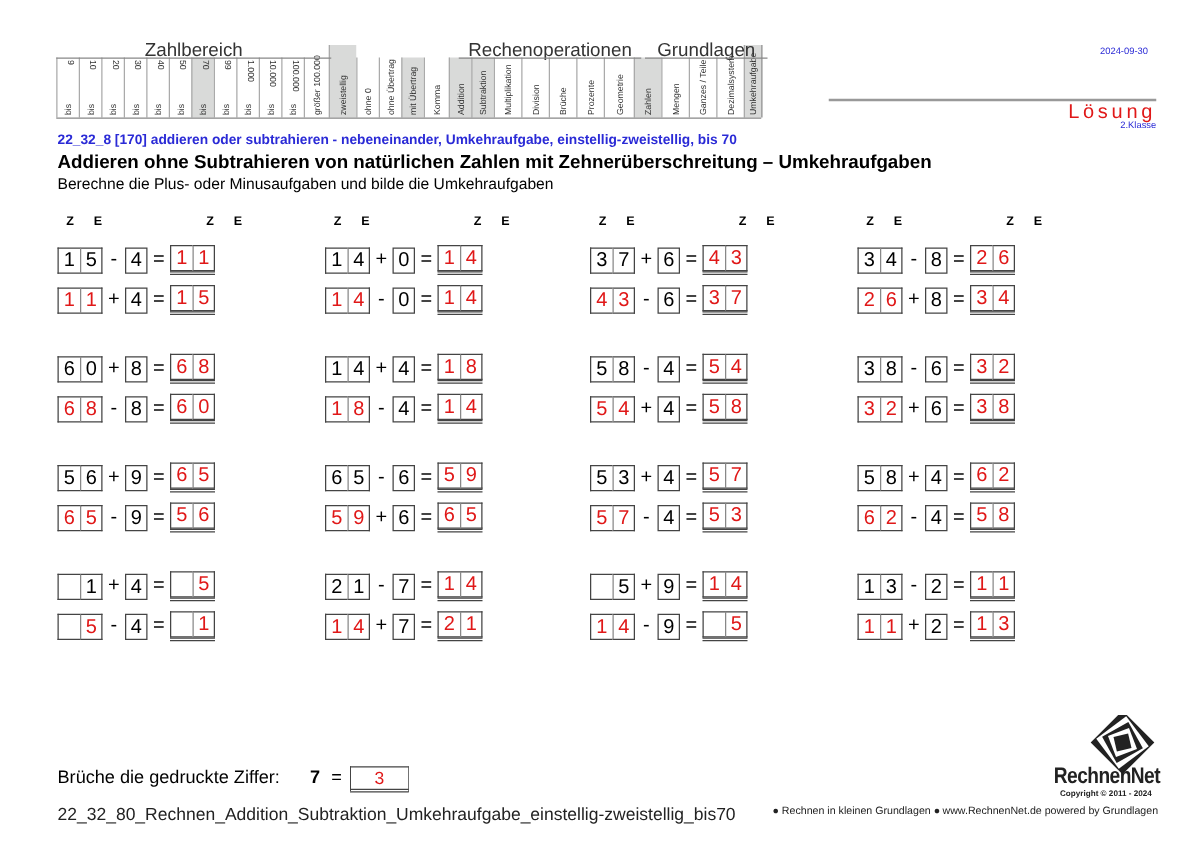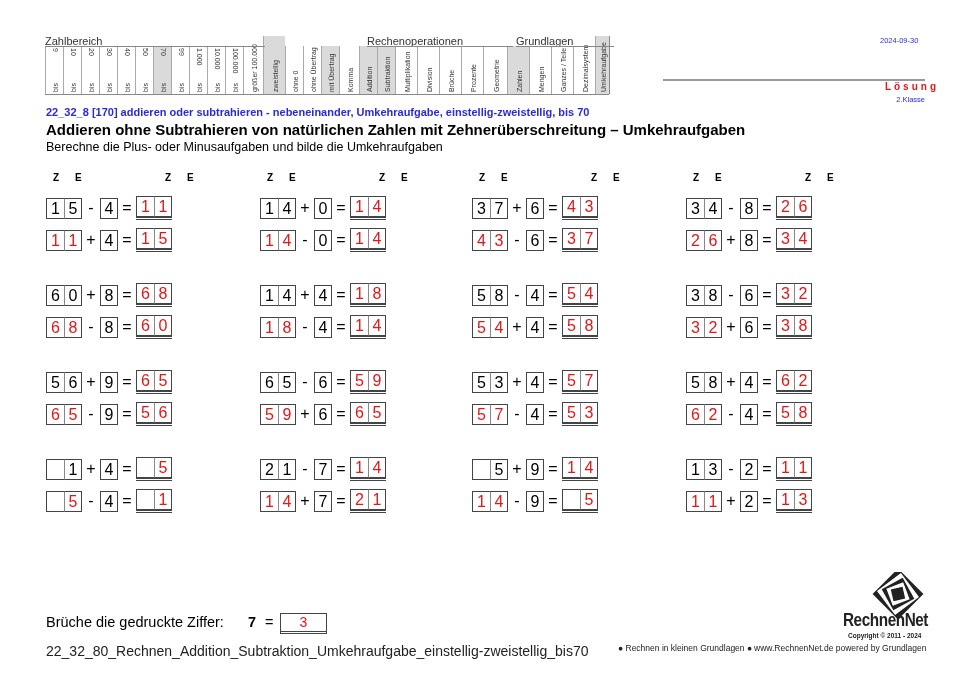--- a/index.html
+++ b/index.html
@@ -5,28 +5,28 @@
   html, body { margin:0; padding:0; background:#fff; }
   body { width:963px; height:681px; position:relative; overflow:hidden; font-family:"Liberation Sans", sans-serif; color:#000; }
   .abs { position:absolute; }
 
   
   #hdr { position:absolute; left:45px; top:36px; height:58px; }
   .hcol { position:absolute; top:10px; height:48px; border-left:1px solid #aaa; box-sizing:border-box; }
   .hcol.hl { background:#d9dad9; }
   .hcol .vt { position:absolute; left:50%; bottom:2px; transform-origin:left bottom; transform:translateX(4px) rotate(-90deg); white-space:nowrap; font-size:7px; color:#333; }
   .hcol .vtop { position:absolute; left:50%; top:2px; transform-origin:left top; transform:translate(-4px, 0) rotate(90deg) translate(0,-8px); white-space:nowrap; font-size:7px; color:#333; }
-  .grp { position:absolute; top:0; height:10px; font-size:11px; color:#333; line-height:10px; }
+  .grp { position:absolute; top:0; height:10px; font-size:15px; color:#333; text-align:center; line-height:10px; }
   .grpline { position:absolute; border-top:1px solid #888; }
   .vline { position:absolute; border-left:1px solid #888; }
   .bottomline { position:absolute; border-top:1px solid #888; }
 
   #date { left:880px; top:36px; font-size:7.5px; color:#2a2ad6; }
   #hrule { left:663px; top:79px; width:262px; border-top:2px solid #999; }
-  #loesung { right:24px; top:81px; font-size:10px; color:#e01818; letter-spacing:3px;font-weight:bold; }
+  #loesung { right:38px; top:81px; font-size:16px; color:#e01818; letter-spacing:3px; }
   #klasse { right:38px; top:95px; font-size:7.5px; color:#2a2ad6; }
 
   #code { left:46px; top:106px; font-size:11px; color:#2a2ad6;font-weight:bold; }
   #title { left:46px; top:121px; font-size:15px; font-weight:bold; }
   #subtitle { left:46px; top:140px; font-size:12.5px; }
 
   
   .ex { position:absolute; width:210px; height:70px; }
   .ze { position:absolute; top:0; font-size:10px; font-weight:bold; }
   .row { position:absolute; left:0; height:24px; display:flex; align-items:center; }
@@ -166,21 +166,21 @@
       <span class="vtop"></span>
     </div>
     <div class="hcol hl" style="left: 550px; width: 14px; top: 0px; height: 58px;">
       <span class="vt">Umkehraufgabe</span>
       <span class="vtop"></span>
     </div>
     <div class="vline" style="left: 564px; top: 0px; height: 58px;"></div>
     <div class="bottomline" style="left: 0px; top: 58px; width: 564px;"></div>
     <div class="grp" style="left: 0px; width: 220px;">Zahlbereich</div>
     <div class="grpline" style="left: 0px; top: 10px; width: 220px;"></div>
-    <div class="grp" style="left: 322px; width: 146px; text-decoration: underline;">Rechenoperationen</div>
+    <div class="grp" style="left: 322px; width: 146px;">Rechenoperationen</div>
     <div class="grpline" style="left: 322px; top: 10px; width: 146px;"></div>
     <div class="grp" style="left: 471px; width: 98px;">Grundlagen</div>
     <div class="grpline" style="left: 471px; top: 10px; width: 98px;"></div>
   </div>
 
 <div class="abs" id="date">2024-09-30</div>
 <div class="abs" id="hrule"></div>
 <div class="abs" id="loesung">Lösung</div>
 <div class="abs" id="klasse">2.Klasse</div>
 

